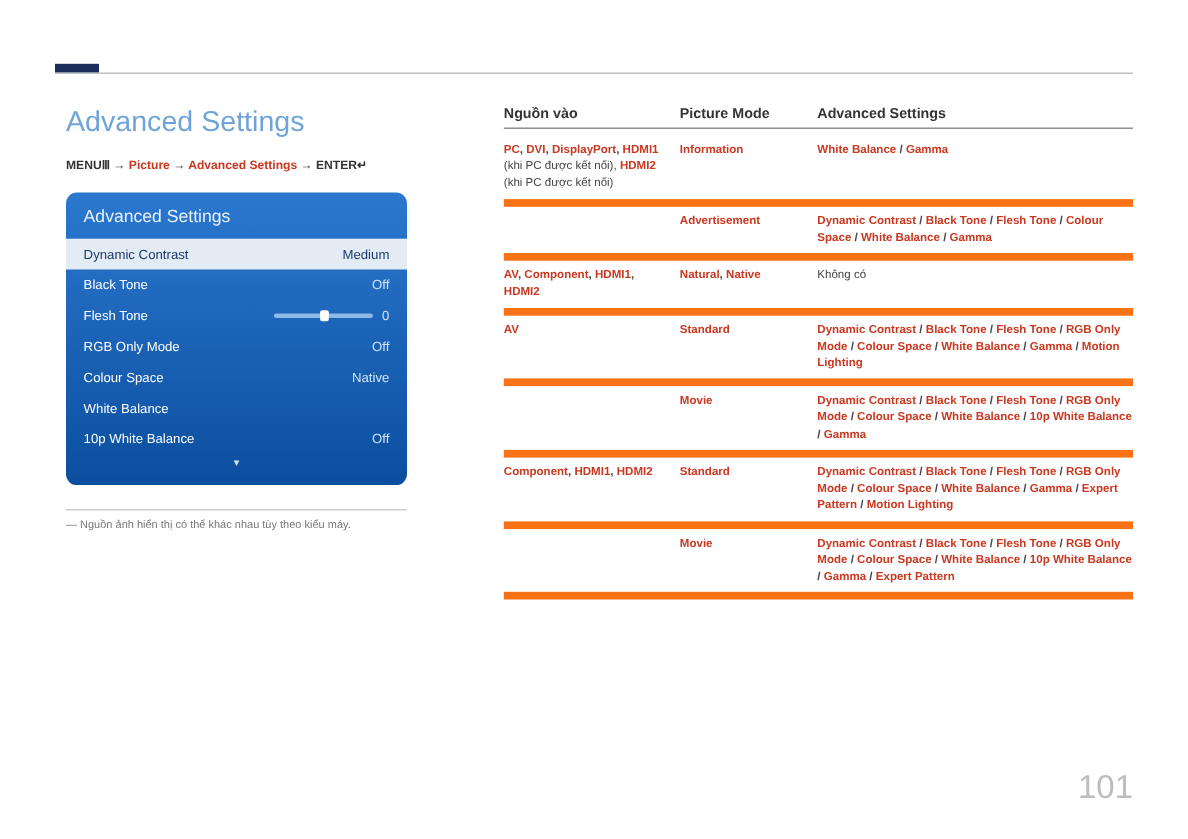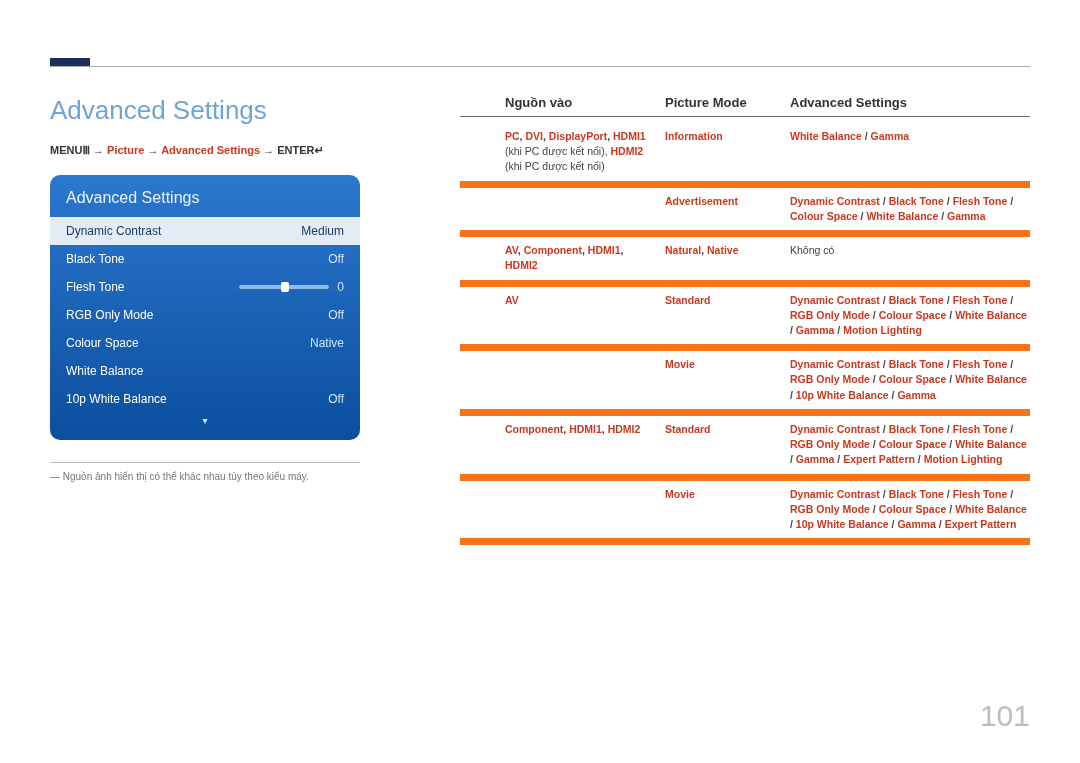--- a/index.html
+++ b/index.html
@@ -24,24 +24,24 @@
     position: absolute;
     top: 66px;
     left: 50px;
     right: 50px;
     height: 1px;
     background: #aaa;
   }
   .page {
     position: absolute;
     top: 95px;
-    left: 50px;
+    left: 60px;
     right: 50px;
     display: flex;
-    gap: 30px;
+    gap: 18px;
   }
   .left-col { width: 380px; }
   .right-col { flex: 1; }
   h1.title {
     color: #6fa4d9;
     font-size: 26px;
     font-weight: 400;
     margin-bottom: 18px;
   }
   .breadcrumb {
@@ -95,21 +95,21 @@
 
   .table-headers {
     display:flex;
     font-weight:bold;
     font-size: 13px;
     color:#333;
     border-bottom:1px solid #666;
     padding-bottom:6px;
     margin-bottom:6px;
   }
-  .c1 { width: 160px; margin-left: 45px; }
+  .c1 { width: 160px; }
   .c2 { width: 125px; }
   .c3 { flex:1; }
   .trow {
     display:flex;
     font-size:10.5px;
     font-weight:bold;
     padding: 6px 0;
     border-bottom:7px solid #f97316;
     line-height:1.45;
   }

